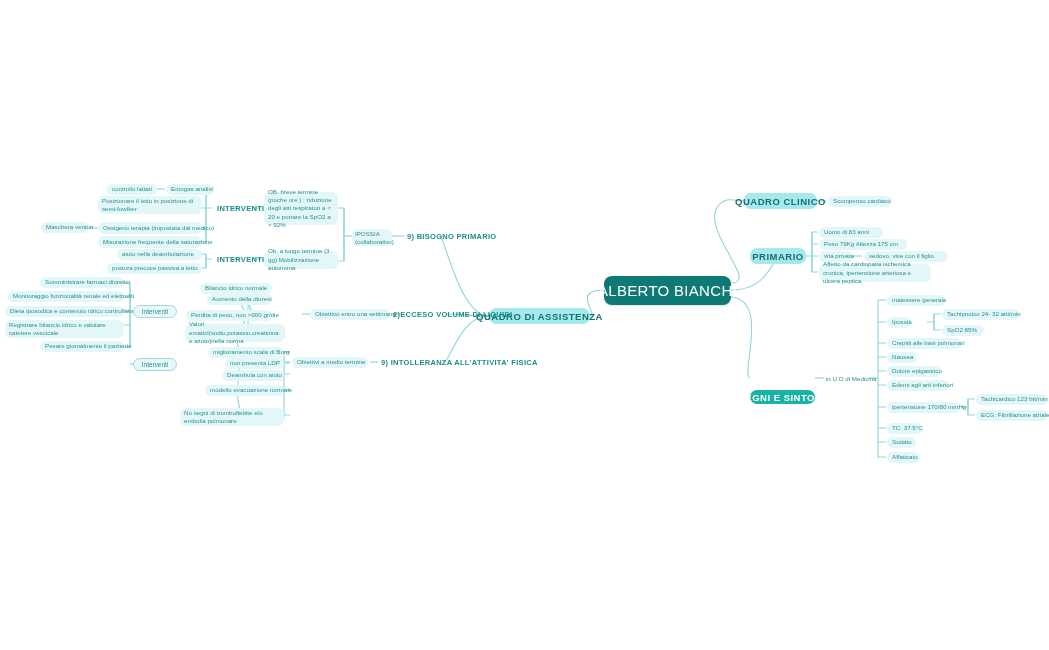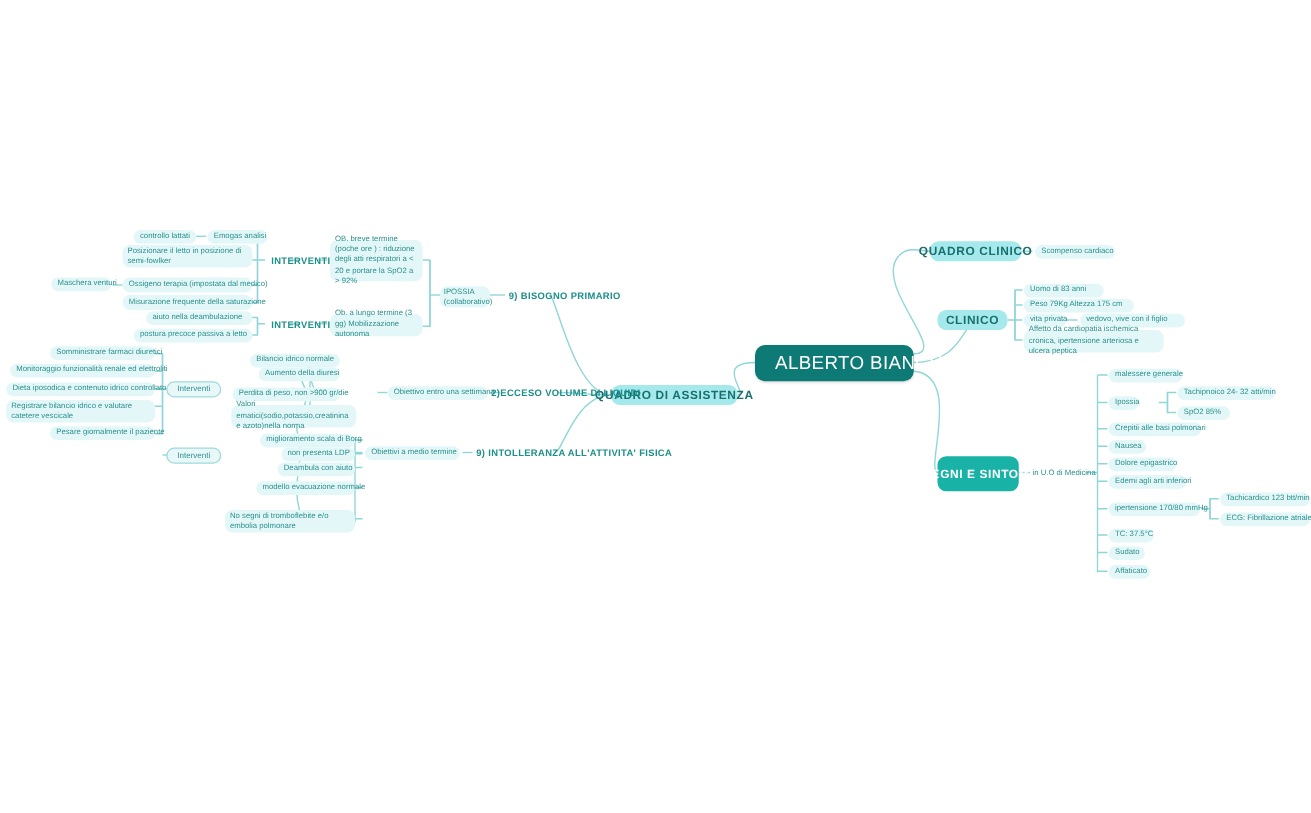--- a/index.html
+++ b/index.html
@@ -8,21 +8,21 @@
        -webkit-font-smoothing:antialiased;}
   #canvas{position:relative;width:1049px;height:650px;}
   svg#wires{position:absolute;left:0;top:0;width:1049px;height:650px;pointer-events:none;}
 
   .node{position:absolute;box-sizing:border-box;display:flex;align-items:center;
         border-radius:10px;white-space:nowrap;}
   .node.wrap{white-space:normal;}
 
   
   .root{background:#0e7a75;color:#ffffff;font-size:15px;letter-spacing:.3px;
-        padding:9px 16px;border-radius:8px;
+        padding:9px 16px;border-radius:8px;justify-content:center;
         box-shadow:0 1px 2px rgba(0,0,0,.12);}
 
   
   .lvl1-fill{background:#19b2a6;color:#ffffff;font-size:9.5px;font-weight:bold;
              letter-spacing:.5px;padding:5px 10px;justify-content:center;
              border-radius:7px;}
 
   
   .lvl1-light{background:#a6e9ec;color:#17706e;font-size:9.5px;font-weight:bold;
               letter-spacing:.5px;padding:5px 27px;justify-content:center;
@@ -118,39 +118,39 @@
   </div>
 
   <div class="node lvl1-light t-center" style="left:744px;top:193px;width:73px;height:16px;">
     <span>QUADRO CLINICO</span>
   </div>
   <div class="node chip t-left" style="left:828px;top:196px;width:64px;height:11px;">
     <span>Scompenso cardiaco</span>
   </div>
 
   <div class="node lvl1-light t-center" style="left:750px;top:248px;width:56px;height:16px;">
-    <span>CLINICO</span>
+    <span>PRIMARIO</span>
   </div>
   <div class="node chip t-left" style="left:819px;top:227px;width:64px;height:11px;">
     <span>Uomo di 83 anni</span>
   </div>
   <div class="node chip t-left" style="left:819px;top:239px;width:88px;height:11px;">
     <span>Peso 79Kg  Altezza 175 cm</span>
   </div>
   <div class="node chip t-left" style="left:819px;top:251px;width:34px;height:11px;">
     <span>vita privata</span>
   </div>
   <div class="node chip t-left" style="left:864px;top:251px;width:84px;height:11px;">
     <span>vedovo, vive con il figlio</span>
   </div>
   <div class="node chip wrap t-left" style="left:819px;top:264px;width:112px;height:18px;padding:2px 4px;">
     <span>Affetto da cardiopatia ischemica cronica, ipertensione arteriosa e ulcera peptica</span>
   </div>
 
-  <div class="node lvl1-fill t-center" style="left:750px;top:365px;width:65px;height:28px;">
+  <div class="node lvl1-fill t-center" style="left:750px;top:390px;width:65px;height:14px;">
     <span>SEGNI E SINTOMI</span>
   </div>
   <div class="node plain t-left" style="left:826px;top:373px;width:46px;height:11px;color:#2a8f8d;font-size:6.2px;">
     <span>in U.O di Medicina</span>
   </div>
 
   <div class="node chip t-left" style="left:887px;top:295px;width:59px;height:11px;">
     <span>malessere generale</span>
   </div>
   <div class="node chip t-left" style="left:887px;top:317px;width:24px;height:11px;">

